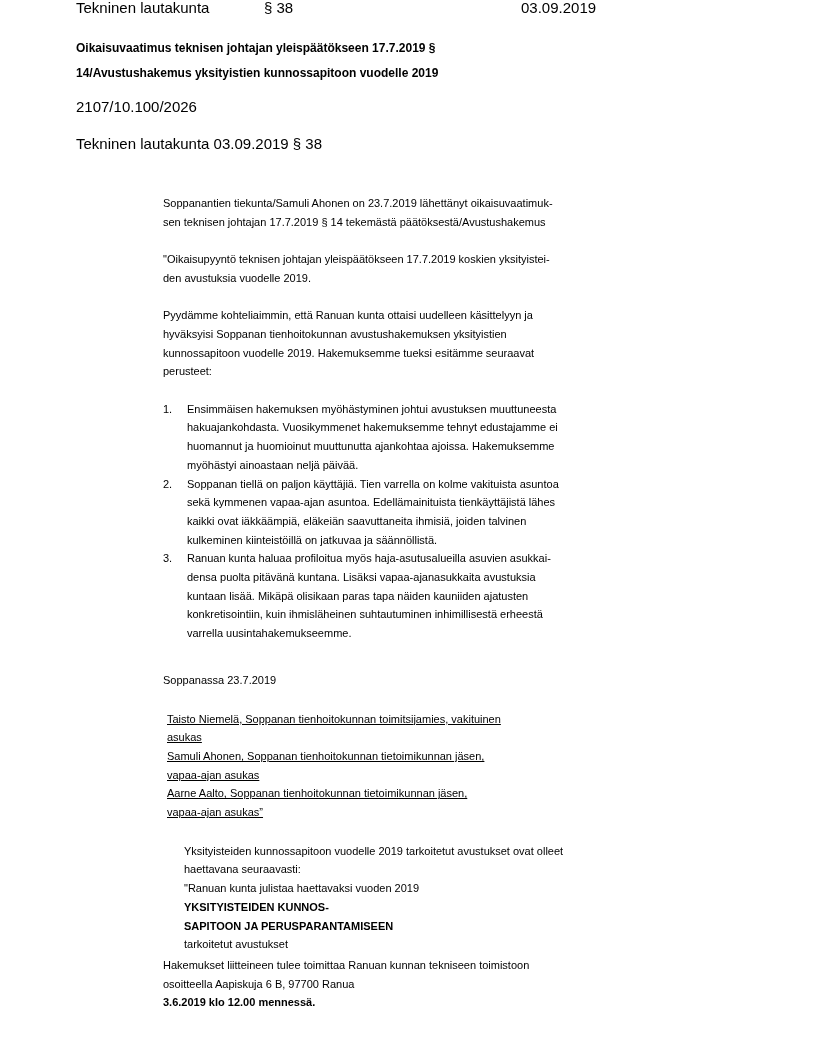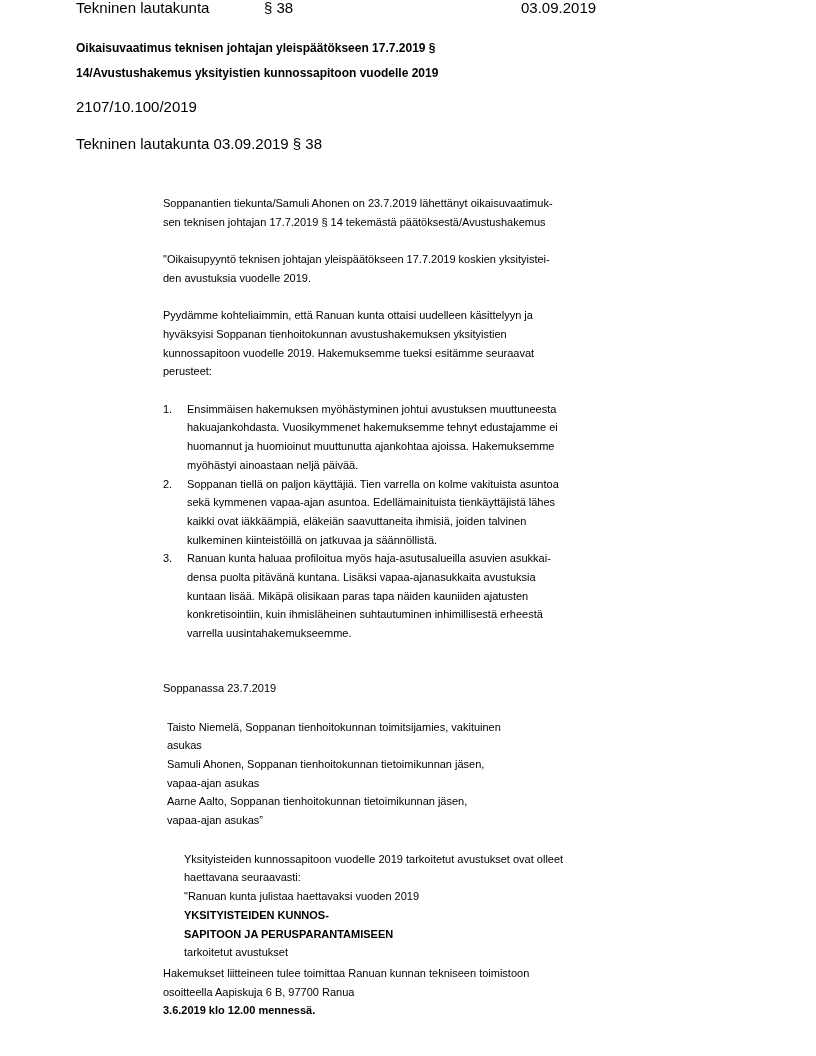--- a/index.html
+++ b/index.html
@@ -16,36 +16,36 @@
   .meta { left: 76px; font-size: 15px; line-height: 20px; }
   .body {
     position: absolute; left: 163px; width: 580px;
     font-size: 11px; line-height: 18.7px;
   }
   .body p { margin: 0; }
   .lines span { display: block; white-space: nowrap; }
   ol.reasons { margin: 0; padding: 0; list-style: none; }
   ol.reasons li { position: relative; padding-left: 24px; }
   ol.reasons li .num { position: absolute; left: 0; top: 0; }
-  .sig { padding-left: 4px; }
+  .sig { padding-left: 4px; text-decoration: underline; }
   b { font-weight: bold; }
 </style>
 </head>
 <body>
 
 <div class="abs hdr" style="left:76px;">Tekninen lautakunta</div>
 <div class="abs hdr" style="left:264px;">§ 38</div>
 <div class="abs hdr" style="left:521px;">03.09.2019</div>
 
 <div class="title lines">
   <span>Oikaisuvaatimus teknisen johtajan yleispäätökseen 17.7.2019 §</span>
   <span>14/Avustushakemus yksityistien kunnossapitoon vuodelle 2019</span>
 </div>
 
-<div class="abs meta" style="top:97px;">2107/10.100/2019</div>
+<div class="abs meta" style="top:97px;">2107/10.100/2026</div>
 <div class="abs meta" style="top:134px;">Tekninen lautakunta 03.09.2019 § 38</div>
 
 <div class="body" style="top:194px;">
   <p class="lines">
     <span>Soppanantien tiekunta/Samuli Ahonen on 23.7.2019 lähettänyt oikaisuvaatimuk-</span>
     <span>sen teknisen johtajan 17.7.2019 § 14 tekemästä päätöksestä/Avustushakemus</span>
   </p>
   <p class="lines" style="margin-top:18.7px;">
     <span>"Oikaisupyyntö teknisen johtajan yleispäätökseen 17.7.2019 koskien yksityistei-</span>
     <span>den avustuksia vuodelle 2019.</span>
@@ -75,21 +75,21 @@
     <li class="lines">
       <span class="num">3.</span>
       <span>Ranuan kunta haluaa profiloitua myös haja-asutusalueilla asuvien asukkai-</span>
       <span>densa puolta pitävänä kuntana. Lisäksi vapaa-ajanasukkaita avustuksia</span>
       <span>kuntaan lisää. Mikäpä olisikaan paras tapa näiden kauniiden ajatusten</span>
       <span>konkretisointiin, kuin ihmisläheinen suhtautuminen inhimillisestä erheestä</span>
       <span>varrella uusintahakemukseemme.</span>
     </li>
   </ol>
 
-  <p style="margin-top:36px;">Soppanassa 23.7.2019</p>
+  <p style="margin-top:28px;">Soppanassa 23.7.2019</p>
 
   <p class="lines sig" style="margin-top:20px;">
     <span>Taisto Niemelä, Soppanan tienhoitokunnan toimitsijamies, vakituinen</span>
     <span>asukas</span>
     <span>Samuli Ahonen, Soppanan tienhoitokunnan tietoimikunnan jäsen,</span>
     <span>vapaa-ajan asukas</span>
     <span>Aarne Aalto, Soppanan tienhoitokunnan tietoimikunnan jäsen,</span>
     <span>vapaa-ajan asukas”</span>
   </p>
 

